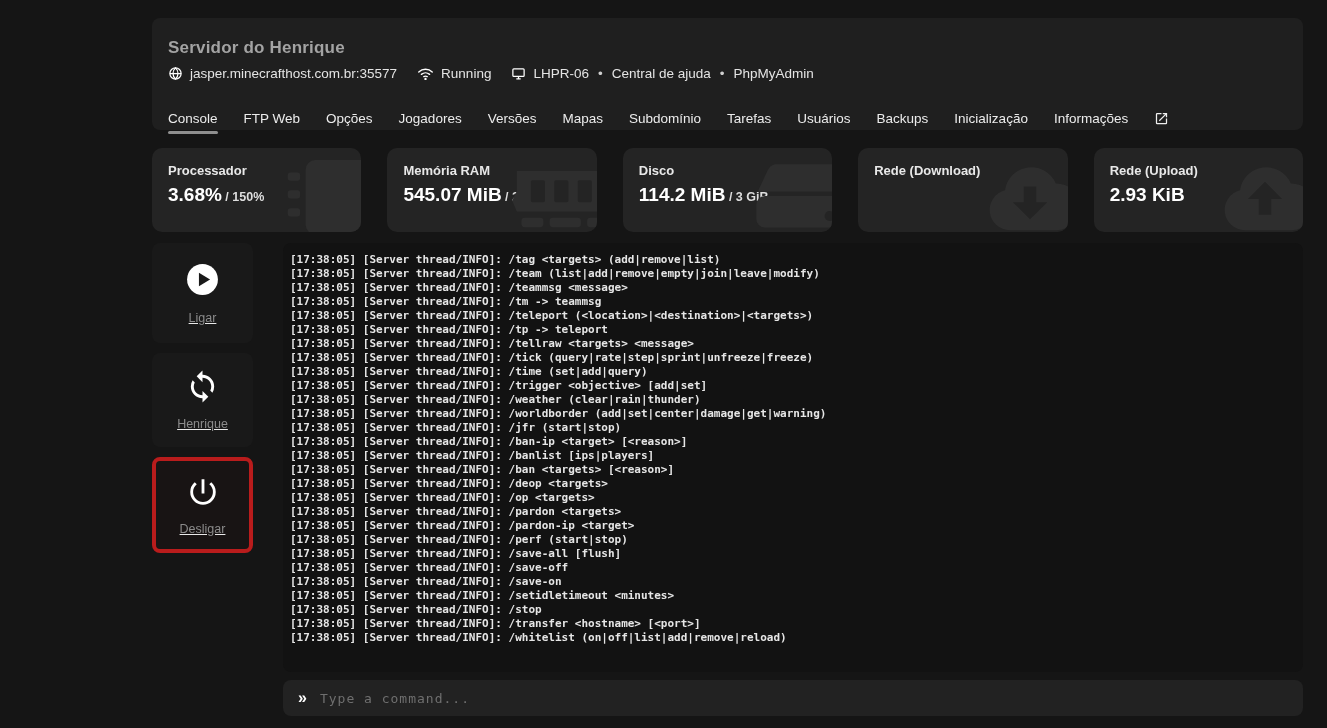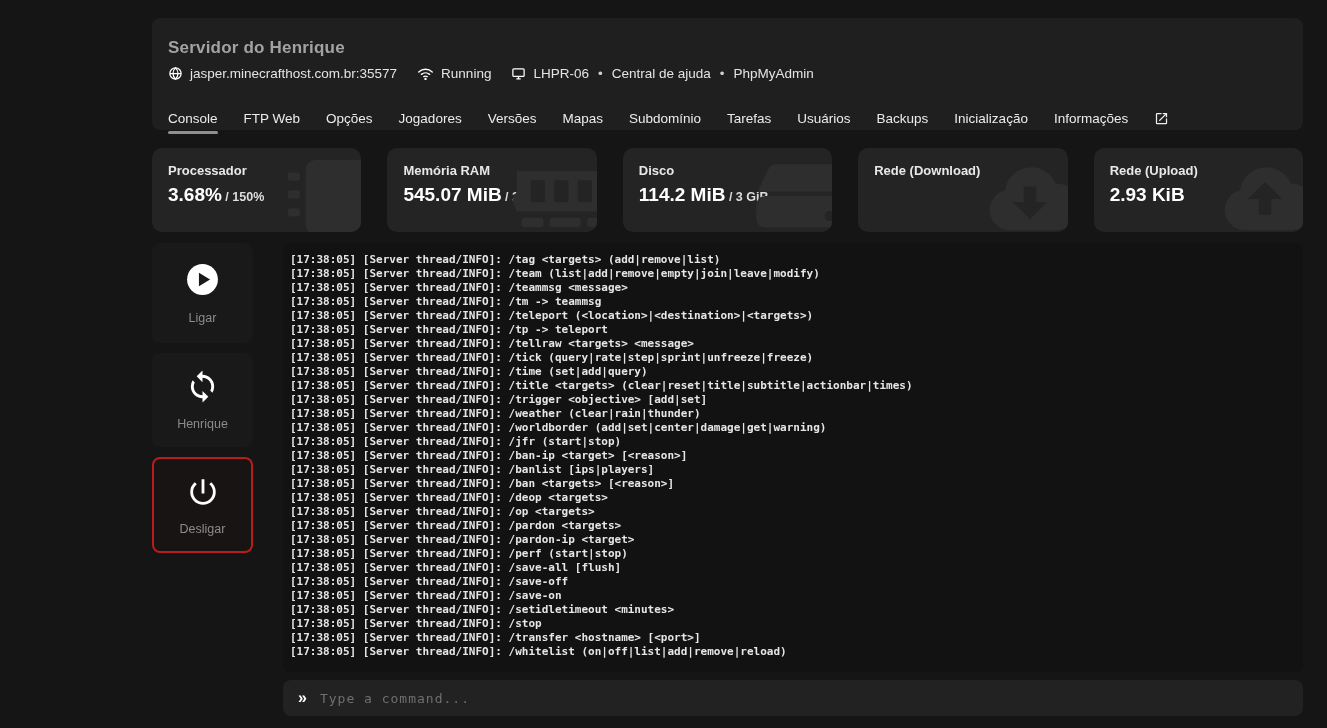--- a/index.html
+++ b/index.html
@@ -38,25 +38,25 @@
   .card { flex:1; height:84px; background:#242424; border-radius:10px;
           position:relative; overflow:hidden; padding:15px 16px; }
   .card-label { font-size:13px; font-weight:700; color:#e8e8e8; }
   .card-value { margin-top:6px; font-size:19px; font-weight:700; color:#ffffff; }
   .card-limit { font-size:12.5px; font-weight:700; color:#dedede; }
   .card-ghost { position:absolute; right:-12px; top:50%; transform:translateY(-40%); }
 
   
   .pbtn { position:absolute; left:152px; width:101px; background:#191919;
           border-radius:8px; display:flex; flex-direction:column;
-          align-items:center; justify-content:center; gap:13px; cursor:pointer; }
+          align-items:center; justify-content:center; gap:13px; cursor:pointer;text-decoration:underline; }
   .pbtn:nth-child(1){ top:243px; height:100px; }
   .pbtn:nth-child(2){ top:353px; height:94px; }
   .pbtn:nth-child(3){ top:457px; height:96px; }
-  .pbtn.danger { border:2px solid #b91c1c; background:#181414; }
+  .pbtn.danger { border:4px solid #b91c1c; background:#181414; }
   .pbtn-label { font-size:12.5px; color:#8b8b8b; }
   .pbtn-icon svg { display:block; }
 
   
   #console {
     position:absolute; left:283px; top:243px; width:1020px; height:429px;
     background:#121212; border-radius:8px; padding:10px 8px 0 7px;
     overflow:hidden;
   }
   .cline {
@@ -217,21 +217,20 @@
 <div id="console">
     <div class="cline">[17:38:05] [Server thread/INFO]: /tag &lt;targets&gt; (add|remove|list)</div>
     <div class="cline">[17:38:05] [Server thread/INFO]: /team (list|add|remove|empty|join|leave|modify)</div>
     <div class="cline">[17:38:05] [Server thread/INFO]: /teammsg &lt;message&gt;</div>
     <div class="cline">[17:38:05] [Server thread/INFO]: /tm -&gt; teammsg</div>
     <div class="cline">[17:38:05] [Server thread/INFO]: /teleport (&lt;location&gt;|&lt;destination&gt;|&lt;targets&gt;)</div>
     <div class="cline">[17:38:05] [Server thread/INFO]: /tp -&gt; teleport</div>
     <div class="cline">[17:38:05] [Server thread/INFO]: /tellraw &lt;targets&gt; &lt;message&gt;</div>
     <div class="cline">[17:38:05] [Server thread/INFO]: /tick (query|rate|step|sprint|unfreeze|freeze)</div>
     <div class="cline">[17:38:05] [Server thread/INFO]: /time (set|add|query)</div>
-    <div class="cline">[17:38:05] [Server thread/INFO]: /title &lt;targets&gt; (clear|reset|title|subtitle|actionbar|times)</div>
     <div class="cline">[17:38:05] [Server thread/INFO]: /trigger &lt;objective&gt; [add|set]</div>
     <div class="cline">[17:38:05] [Server thread/INFO]: /weather (clear|rain|thunder)</div>
     <div class="cline">[17:38:05] [Server thread/INFO]: /worldborder (add|set|center|damage|get|warning)</div>
     <div class="cline">[17:38:05] [Server thread/INFO]: /jfr (start|stop)</div>
     <div class="cline">[17:38:05] [Server thread/INFO]: /ban-ip &lt;target&gt; [&lt;reason&gt;]</div>
     <div class="cline">[17:38:05] [Server thread/INFO]: /banlist [ips|players]</div>
     <div class="cline">[17:38:05] [Server thread/INFO]: /ban &lt;targets&gt; [&lt;reason&gt;]</div>
     <div class="cline">[17:38:05] [Server thread/INFO]: /deop &lt;targets&gt;</div>
     <div class="cline">[17:38:05] [Server thread/INFO]: /op &lt;targets&gt;</div>
     <div class="cline">[17:38:05] [Server thread/INFO]: /pardon &lt;targets&gt;</div>

